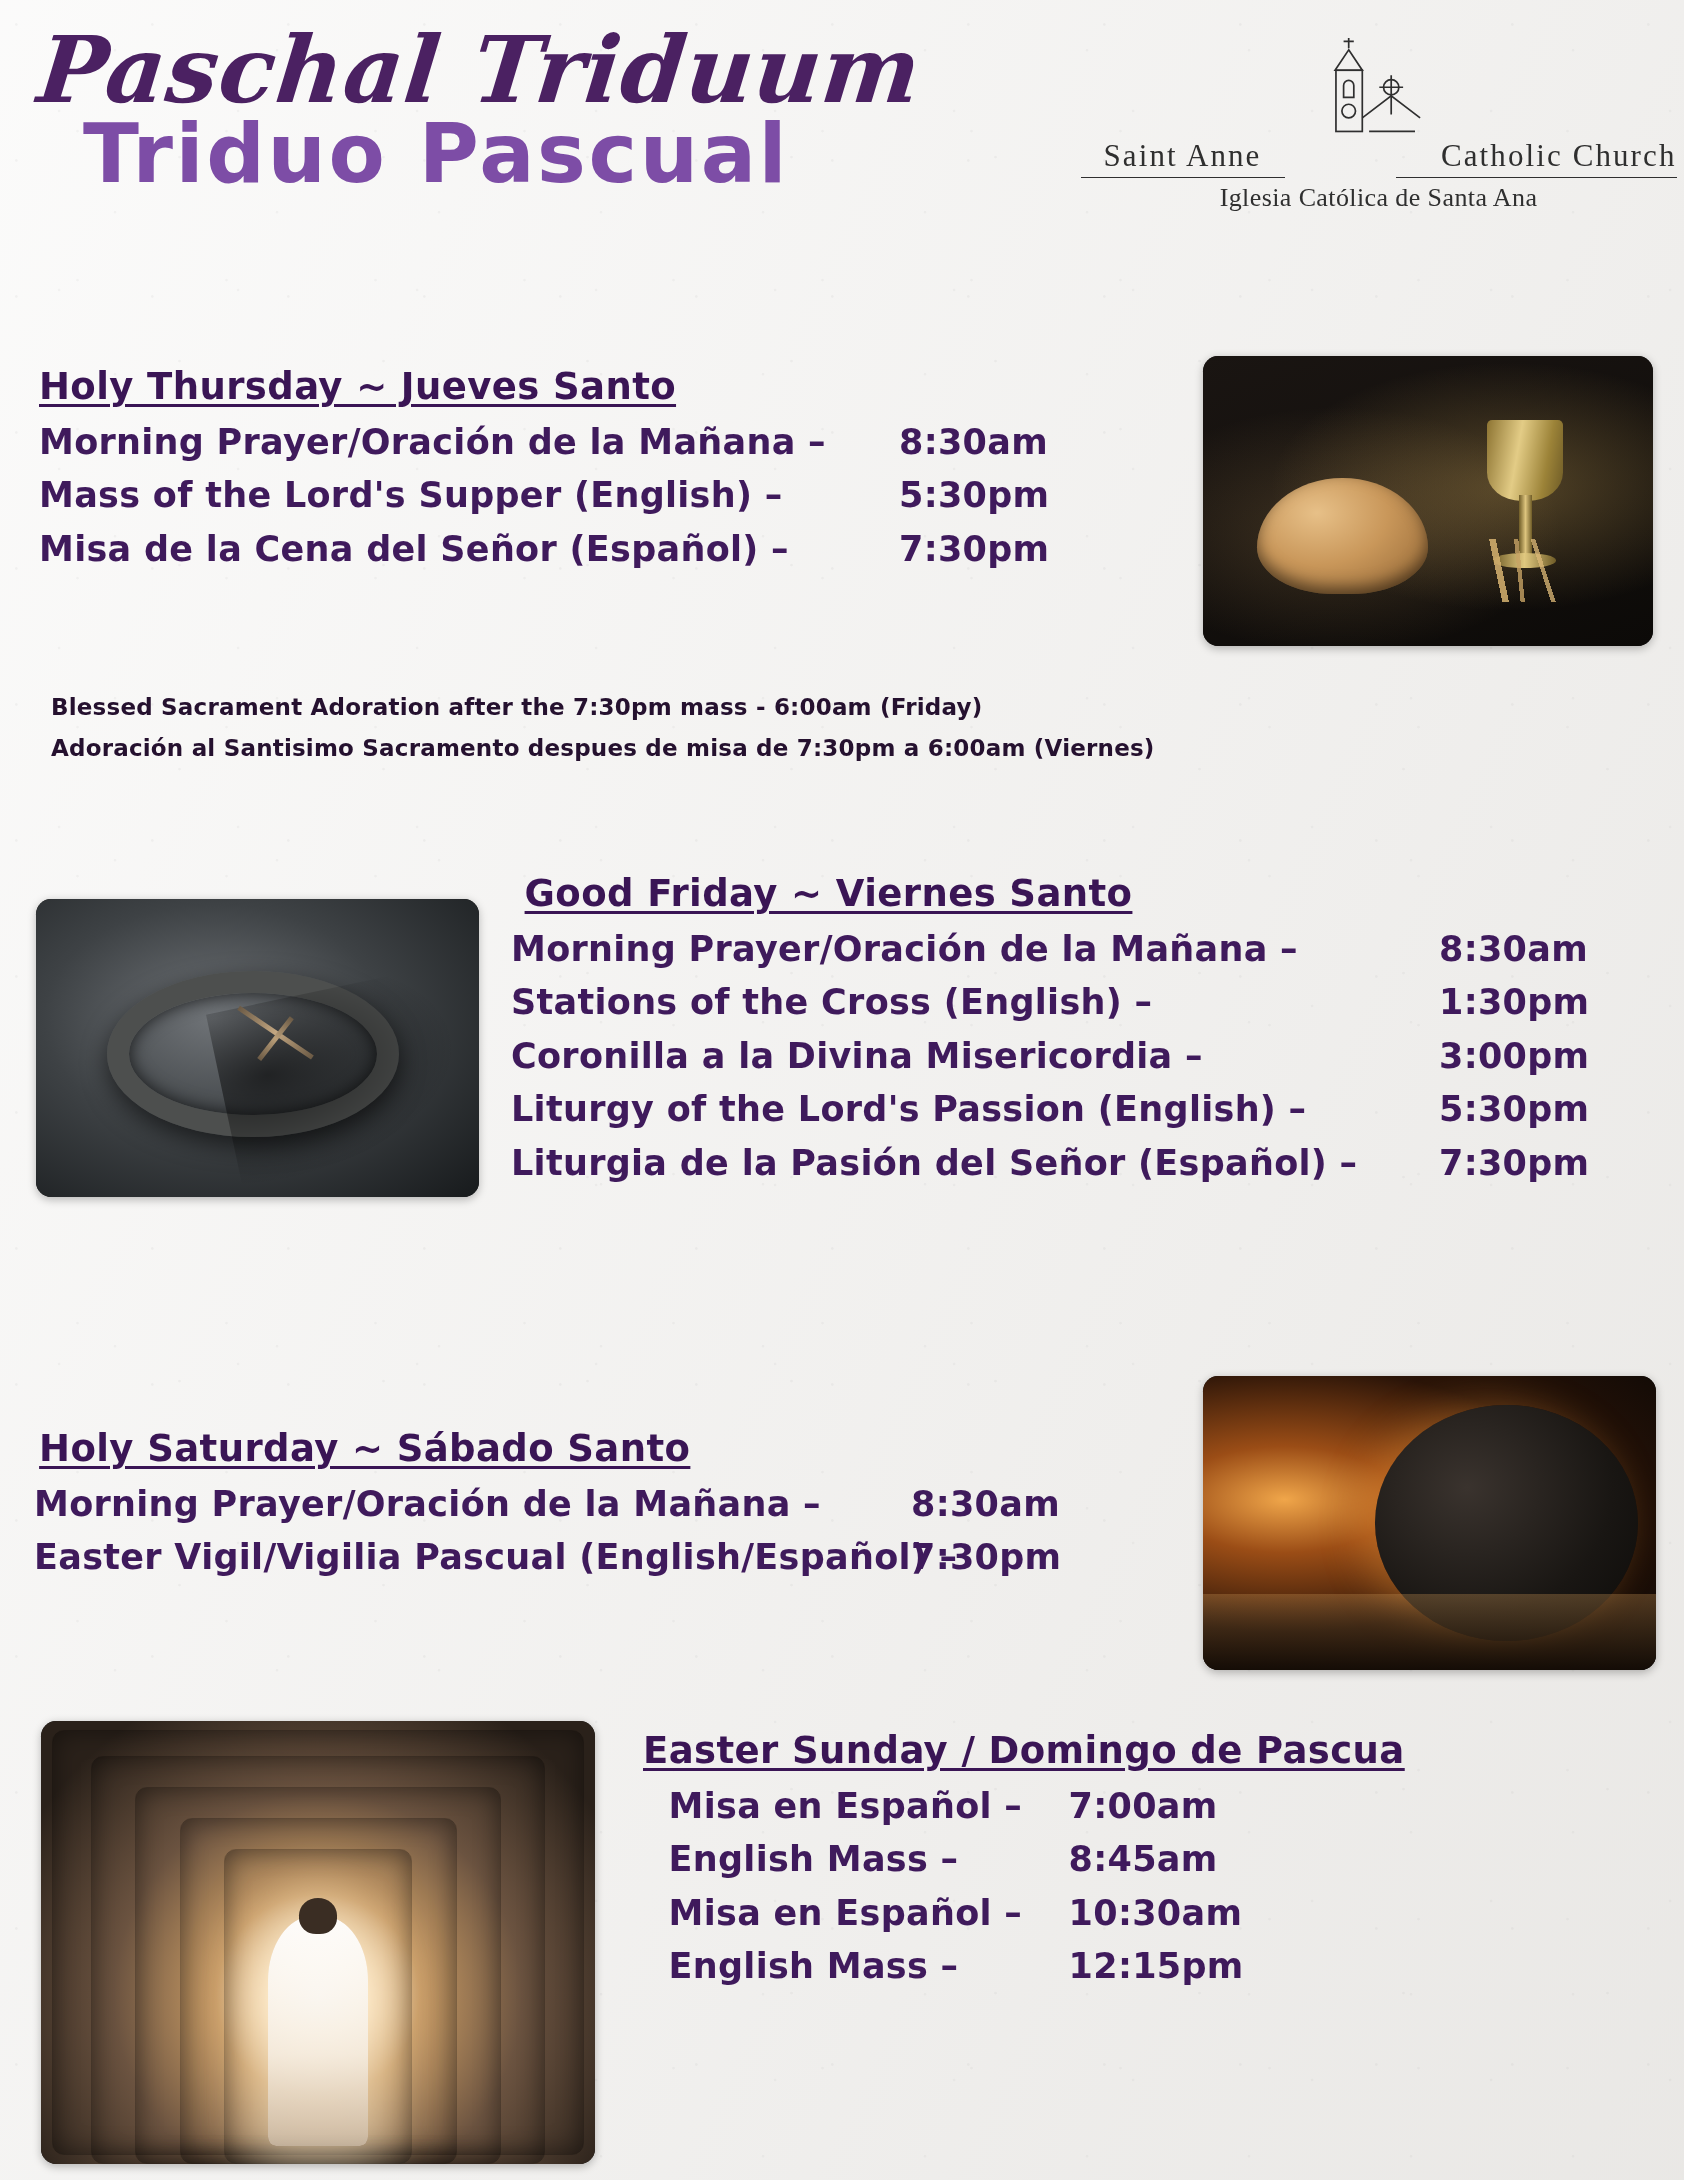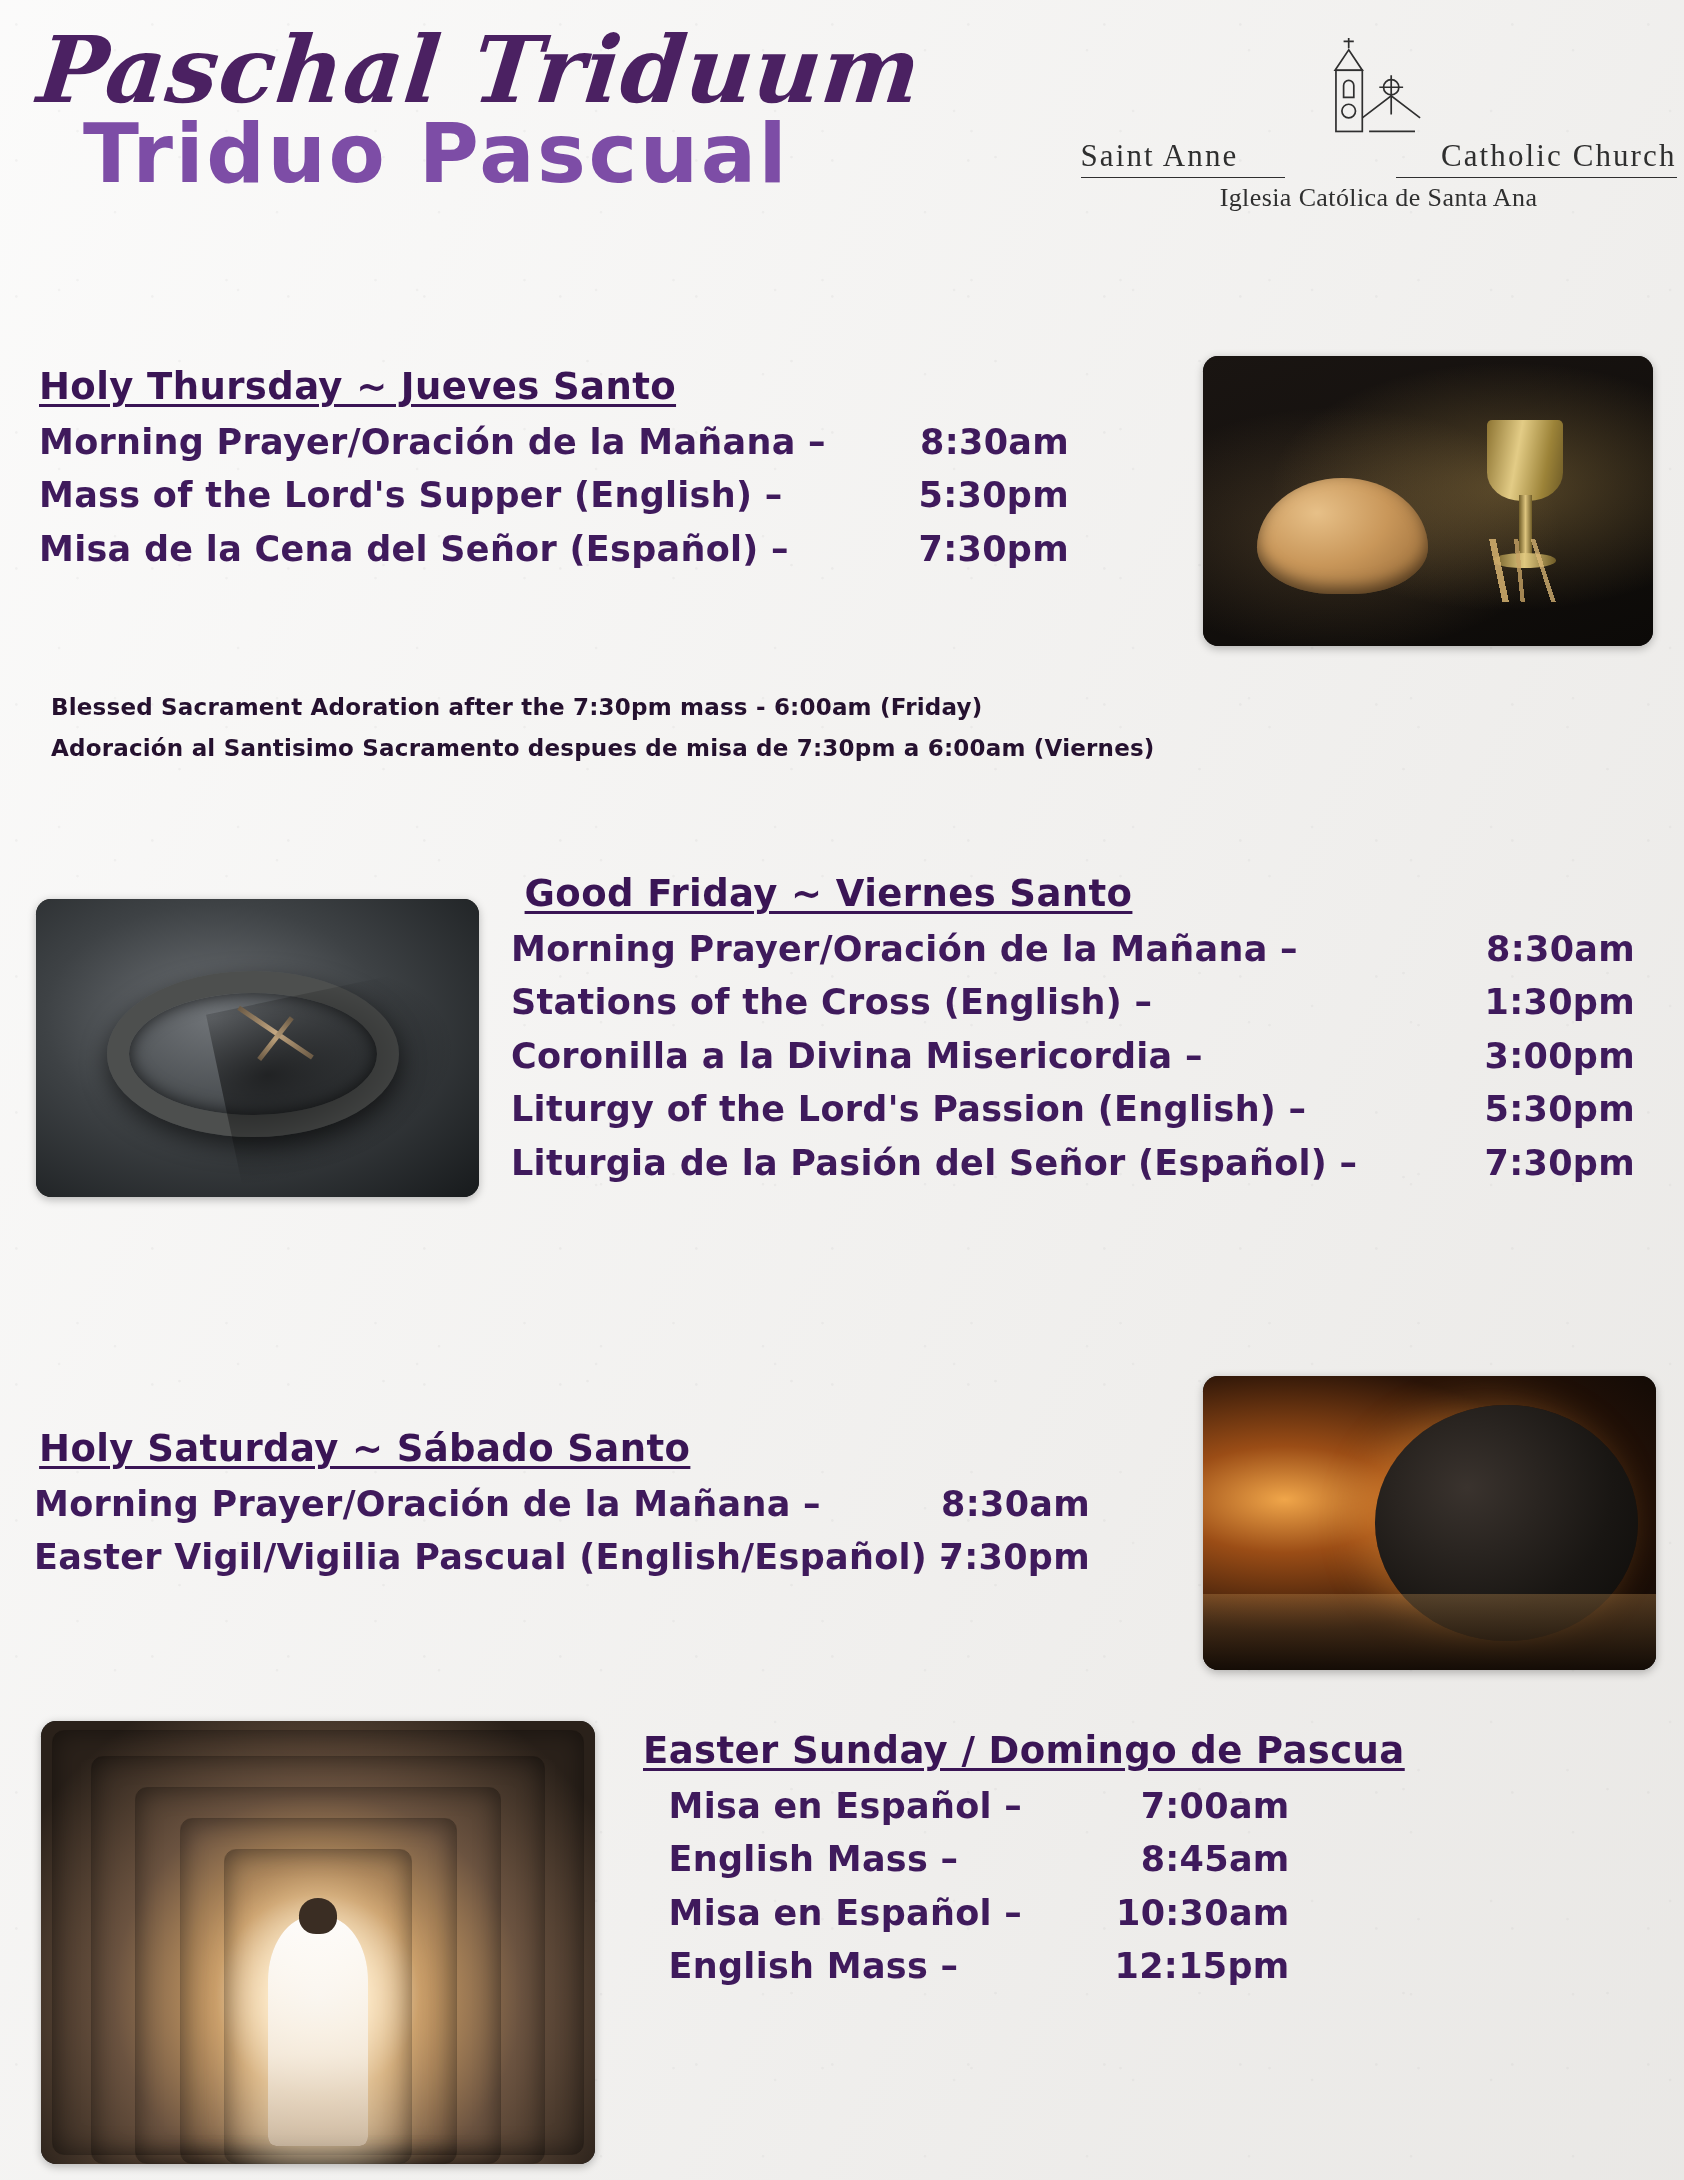--- a/index.html
+++ b/index.html
@@ -77,21 +77,21 @@
     justify-content: space-between;
   }
   .logo-word {
     font-family: "Liberation Serif", serif;
     font-size: 31px;
     color: #2f2f2f;
     letter-spacing: 2.1px;
     padding-bottom: 3.4px;
     border-bottom: 1.7px solid #2f2f2f;
   }
-  .logo-word.left { width: 204px; }
+  .logo-word.left { width: 204px; text-align: center; }
   .logo-word.right { width: 281px; text-align: right; }
   .logo-sub {
     position: absolute;
     left: 102px;
     top: 147px;
     width: 392px;
     text-align: center;
     font-family: "Liberation Serif", serif;
     font-size: 26px;
     color: #2f2f2f;
@@ -147,21 +147,21 @@
   #good-friday .heading { display: block; margin-top: 41px; }
 
   
   #holy-saturday { position: absolute; left: 34px; top: 1427px; width: 1193px; }
 
   
   #easter-sunday { position: absolute; left: 643px; top: 1729px; width: 1014px; }
 
   
   .lbl { display: inline-block; }
-  .tm { display: inline-block; text-align: right; }
+  .tm { display: inline-block; }
 
   
   .photo {
     position: absolute;
     border-radius: 15.3px;
     overflow: hidden;
     box-shadow: 0 2.6px 8.5px rgba(0,0,0,0.25);
     background: #111;
   }
   #photo-chalice { left: 1203px; top: 356px; width: 450px; height: 290px; }

